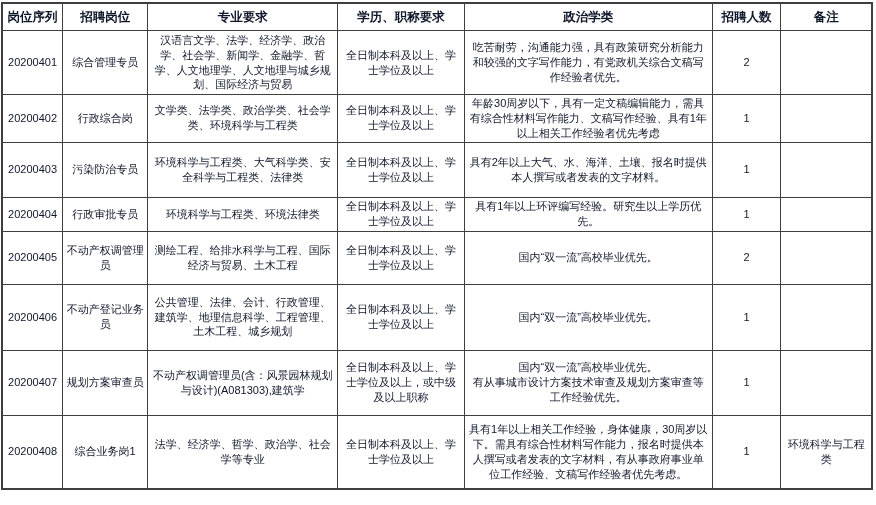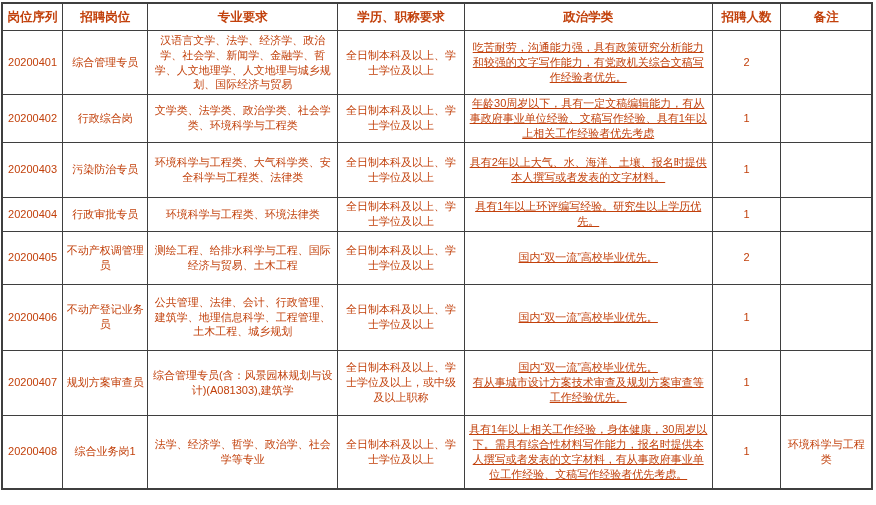--- a/index.html
+++ b/index.html
@@ -9,21 +9,21 @@
     width: 876px;
     height: 505px;
     overflow: hidden;
     font-family: "Liberation Sans", "DejaVu Sans", sans-serif;
   }
   table.recruit {
     border-collapse: collapse;
     table-layout: fixed;
     width: 872px;
     margin: 2px 0 0 1px;
-    color: #c2410c;
+    color: #0f172a;
     border: 2px solid #3f3f3f;
     padding-left: 7px;
   }
   .recruit th, .recruit td {
     border: 1px solid #3f3f3f;
     text-align: center;
     vertical-align: middle;
     padding: 1px 3px;
     font-size: 11px;
     line-height: 1.35;
@@ -36,21 +36,21 @@
     height: 22px;
     padding: 2px 2px;
   }
   .col-seq   { width: 60px; }
   .col-post  { width: 84px; }
   .col-major { width: 188px; }
   .col-edu   { width: 125px; }
   .col-other { width: 245px; }
   .col-count { width: 68px; }
   .col-note  { width: 90px; }
-  td.other { white-space: pre-line; text-decoration: underline; }
+  td.other { white-space: pre-line; }
   tr.r1 { height: 64px; }
   tr.r2 { height: 47px; }
   tr.r3 { height: 55px; margin-left: 20px; }
   tr.r4 { height: 34px; }
   tr.r5 { height: 53px; }
   tr.r6 { height: 66px; }
   tr.r7 { height: 65px; }
   tr.r8 { height: 74px; }
 </style>
 </head>
@@ -85,21 +85,21 @@
       <td>全日制本科及以上、学士学位及以上</td>
       <td class="other">吃苦耐劳，沟通能力强，具有政策研究分析能力和较强的文字写作能力，有党政机关综合文稿写作经验者优先。</td>
       <td>2</td>
       <td></td>
     </tr>
     <tr class="r2">
       <td>20200402</td>
       <td>行政综合岗</td>
       <td>文学类、法学类、政治学类、社会学类、环境科学与工程类</td>
       <td>全日制本科及以上、学士学位及以上</td>
-      <td class="other">年龄30周岁以下，具有一定文稿编辑能力，有从事政府事业单位经验、文稿写作经验、具有1年以上相关工作经验者优先考虑</td>
+      <td class="other">年龄30周岁以下，具有一定文稿编辑能力，需具有综合性材料写作能力、文稿写作经验、具有1年以上相关工作经验者优先考虑</td>
       <td>1</td>
       <td></td>
     </tr>
     <tr class="r3">
       <td>20200403</td>
       <td>污染防治专员</td>
       <td>环境科学与工程类、大气科学类、安全科学与工程类、法律类</td>
       <td>全日制本科及以上、学士学位及以上</td>
       <td class="other">具有2年以上大气、水、海洋、土壤、报名时提供本人撰写或者发表的文字材料。</td>
       <td>1</td>
@@ -128,21 +128,21 @@
       <td>不动产登记业务员</td>
       <td>公共管理、法律、会计、行政管理、建筑学、地理信息科学、工程管理、土木工程、城乡规划</td>
       <td>全日制本科及以上、学士学位及以上</td>
       <td class="other">国内“双一流”高校毕业优先。</td>
       <td>1</td>
       <td></td>
     </tr>
     <tr class="r7">
       <td>20200407</td>
       <td>规划方案审查员</td>
-      <td>综合管理专员(含：风景园林规划与设计)(A081303),建筑学</td>
+      <td>不动产权调管理员(含：风景园林规划与设计)(A081303),建筑学</td>
       <td>全日制本科及以上、学士学位及以上，或中级及以上职称</td>
       <td class="other">国内“双一流”高校毕业优先。
 有从事城市设计方案技术审查及规划方案审查等工作经验优先。</td>
       <td>1</td>
       <td></td>
     </tr>
     <tr class="r8">
       <td>20200408</td>
       <td>综合业务岗1</td>
       <td>法学、经济学、哲学、政治学、社会学等专业</td>

